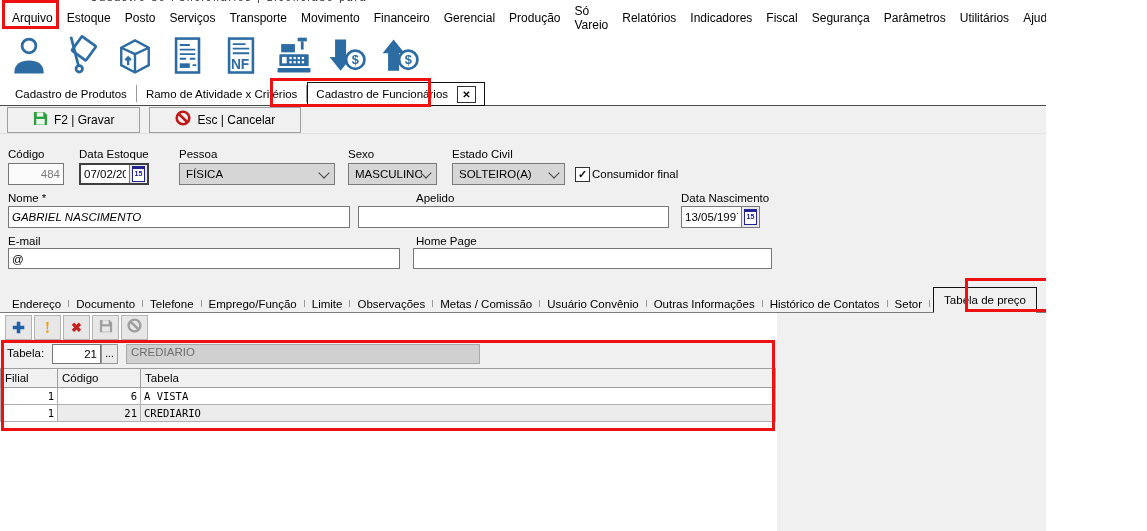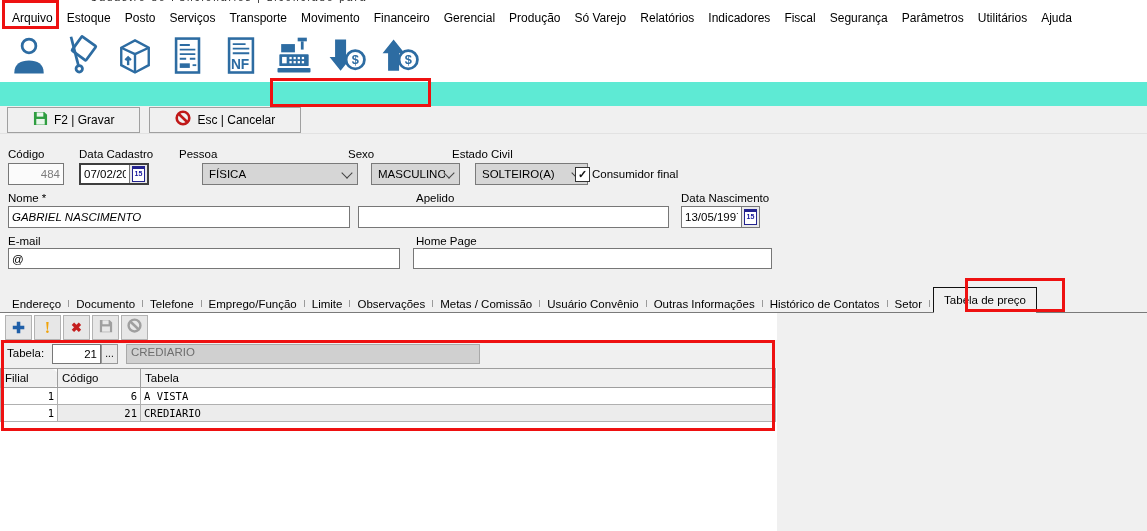--- a/index.html
+++ b/index.html
@@ -1,16 +1,16 @@
 <!DOCTYPE html>
 <html><head>
 <meta charset="utf-8">
 <style>
   html,body{margin:0;padding:0;background:#fff;font-family:"Liberation Sans",sans-serif;}
-  #screen{position:relative;width:1147px;height:531px;background:#5eead4;overflow:hidden;}
+  #screen{position:relative;width:1046px;height:531px;background:#14532d;overflow:hidden;}
 
   
   .title-strip{position:absolute;top:0;left:0;width:100%;height:6px;overflow:hidden;background:#fff;}
   .title-strip span{display:block;margin-top:-8px;font-size:10px;color:#222;letter-spacing:2px;white-space:nowrap;padding-left:90px;}
 
   
   .menu-bar{position:absolute;top:6px;left:0;width:100%;height:23px;background:#fff;display:flex;align-items:center;padding-left:5px;font-size:12px;color:#000;}
   .menu-item{padding:3px 7px;cursor:default;}
 
   
@@ -32,21 +32,21 @@
   .form-area{position:absolute;top:134px;left:0;width:100%;height:149px;background:#f0f0f0;}
   .lbl{position:absolute;font-size:11.5px;color:#000;white-space:nowrap;}
   .tfield{position:absolute;height:22px;background:#fff;border:1px solid #777;font-size:11.5px;font-family:"Liberation Sans",sans-serif;padding:0 3px;box-sizing:border-box;color:#000;}
   .codigo{text-align:right;color:#7d7d7d;background:#fbfbfb;}
   .date-wrap{position:absolute;height:22px;display:flex;align-items:stretch;background:#fff;box-sizing:border-box;}
   .date-wrap.focused{border:2px solid #3f3f3f;}
   .date-wrap.normal{border:1px solid #777;}
   .date-wrap input{flex:1;width:0;border:none;outline:none;font-size:11.5px;font-family:"Liberation Sans",sans-serif;padding:0 3px;background:transparent;}
   .cal-btn{width:17px;background:#e9e9e9;border-left:1px solid #777;display:flex;align-items:center;justify-content:center;}
   .cal-glyph{width:11px;height:12px;background:#fff;border:1px solid #23238f;border-top:3px solid #23238f;font-size:7px;line-height:9px;text-align:center;color:#16169b;font-weight:bold;}
-  .dd{position:absolute;height:22px;background:#d6d6d6;border:1px solid #7a7a7a;display:flex;align-items:center;padding:0 6px;font-size:11.5px;box-sizing:border-box;color:#000;margin-left:23px;}
+  .dd{position:absolute;height:22px;background:#d6d6d6;border:1px solid #7a7a7a;display:flex;align-items:center;padding:0 6px;font-size:11.5px;box-sizing:border-box;color:#000;}
   .dd .val{flex:1;white-space:nowrap;overflow:hidden;}
   .chev{width:7px;height:7px;border-right:1.5px solid #444;border-bottom:1.5px solid #444;transform:rotate(45deg);margin-bottom:3px;flex:none;}
   .checkbox{position:absolute;width:13px;height:13px;border:1px solid #333;background:#fff;font-size:11px;line-height:12px;text-align:center;font-weight:bold;color:#111;}
 
   
   .subtab-strip{position:absolute;top:283px;left:0;width:100%;height:30px;background:#f0f0f0;display:flex;align-items:stretch;padding-left:5px;box-sizing:border-box;}
   .subtab-strip::after{content:"";position:absolute;left:0;right:0;bottom:0;border-bottom:1px solid #7a7a7a;}
   .subtab{font-size:11.5px;padding:0 7px;margin:17px 0 6px;border-right:1px solid #9a9a9a;display:flex;align-items:center;white-space:nowrap;color:#000;}
   .subtab.active{border:1px solid #111;border-bottom:1px solid #f0f0f0;background:#f0f0f0;margin:4px 0 0 3px;padding:0 10px;position:relative;z-index:3;}
 
@@ -187,20 +187,32 @@
     </div>
     <div class="tool-btn">
       <svg viewBox="0 0 48 48">
           <path d="M17 6L5 21h6v19h12V21h6z" fill="currentColor"></path>
           <circle cx="33" cy="28" r="10" fill="#ffffff" stroke="currentColor" stroke-width="3"></circle>
           <text x="33" y="33" text-anchor="middle" font-size="14" font-weight="bold" fill="currentColor">$</text>
         </svg>
     </div>
   </div>
 
+  <div class="tab-strip">
+      <div class="tab">
+        <span>Cadastro de Produtos</span>
+      </div>
+      <div class="tab">
+        <span>Ramo de Atividade x Critérios</span>
+      </div>
+      <div class="tab active">
+        <span>Cadastro de Funcionários</span>
+        <span class="tab-close">✕</span>
+      </div>
+    </div>
 
   <div class="action-bar">
     <div class="btn">
       <span><svg width="15" height="15" viewBox="0 0 16 16">
             <path d="M1 1h11l3 3v11H1z" fill="#2f9e41"></path>
             <rect x="4" y="1.5" width="7" height="4.5" fill="#fff" opacity="0.9"></rect>
             <rect x="3.5" y="8.5" width="9" height="6" fill="#fff" opacity="0.9"></rect>
           </svg></span>
       <span>F2 | Gravar</span>
     </div>
@@ -208,21 +220,21 @@
       <span><svg width="16" height="16" viewBox="0 0 16 16">
             <circle cx="8" cy="8" r="6.3" fill="none" stroke="#c01818" stroke-width="2.6"></circle>
             <line x1="3.8" y1="4" x2="12.2" y2="12" stroke="#c01818" stroke-width="2.6"></line>
           </svg></span>
       <span>Esc | Cancelar</span>
     </div>
   </div>
 
   <div class="form-area">
     <span class="lbl" style="left:8px;top:14px">Código</span>
-    <span class="lbl" style="left:79px;top:14px">Data Cadastro</span>
+    <span class="lbl" style="left:79px;top:14px">Data Estoque</span>
     <span class="lbl" style="left:179px;top:14px">Pessoa</span>
     <span class="lbl" style="left:348px;top:14px">Sexo</span>
     <span class="lbl" style="left:452px;top:14px">Estado Civil</span>
 
     <input class="tfield codigo" style="left: 8px; top: 29px; width: 56px;" readonly="" value="484">
 
     <div class="date-wrap focused" style="left:79px;top:29px;width:70px">
       <input value="07/02/2023" style="">
       <span class="cal-btn">
           <span class="cal-glyph">15</span>

